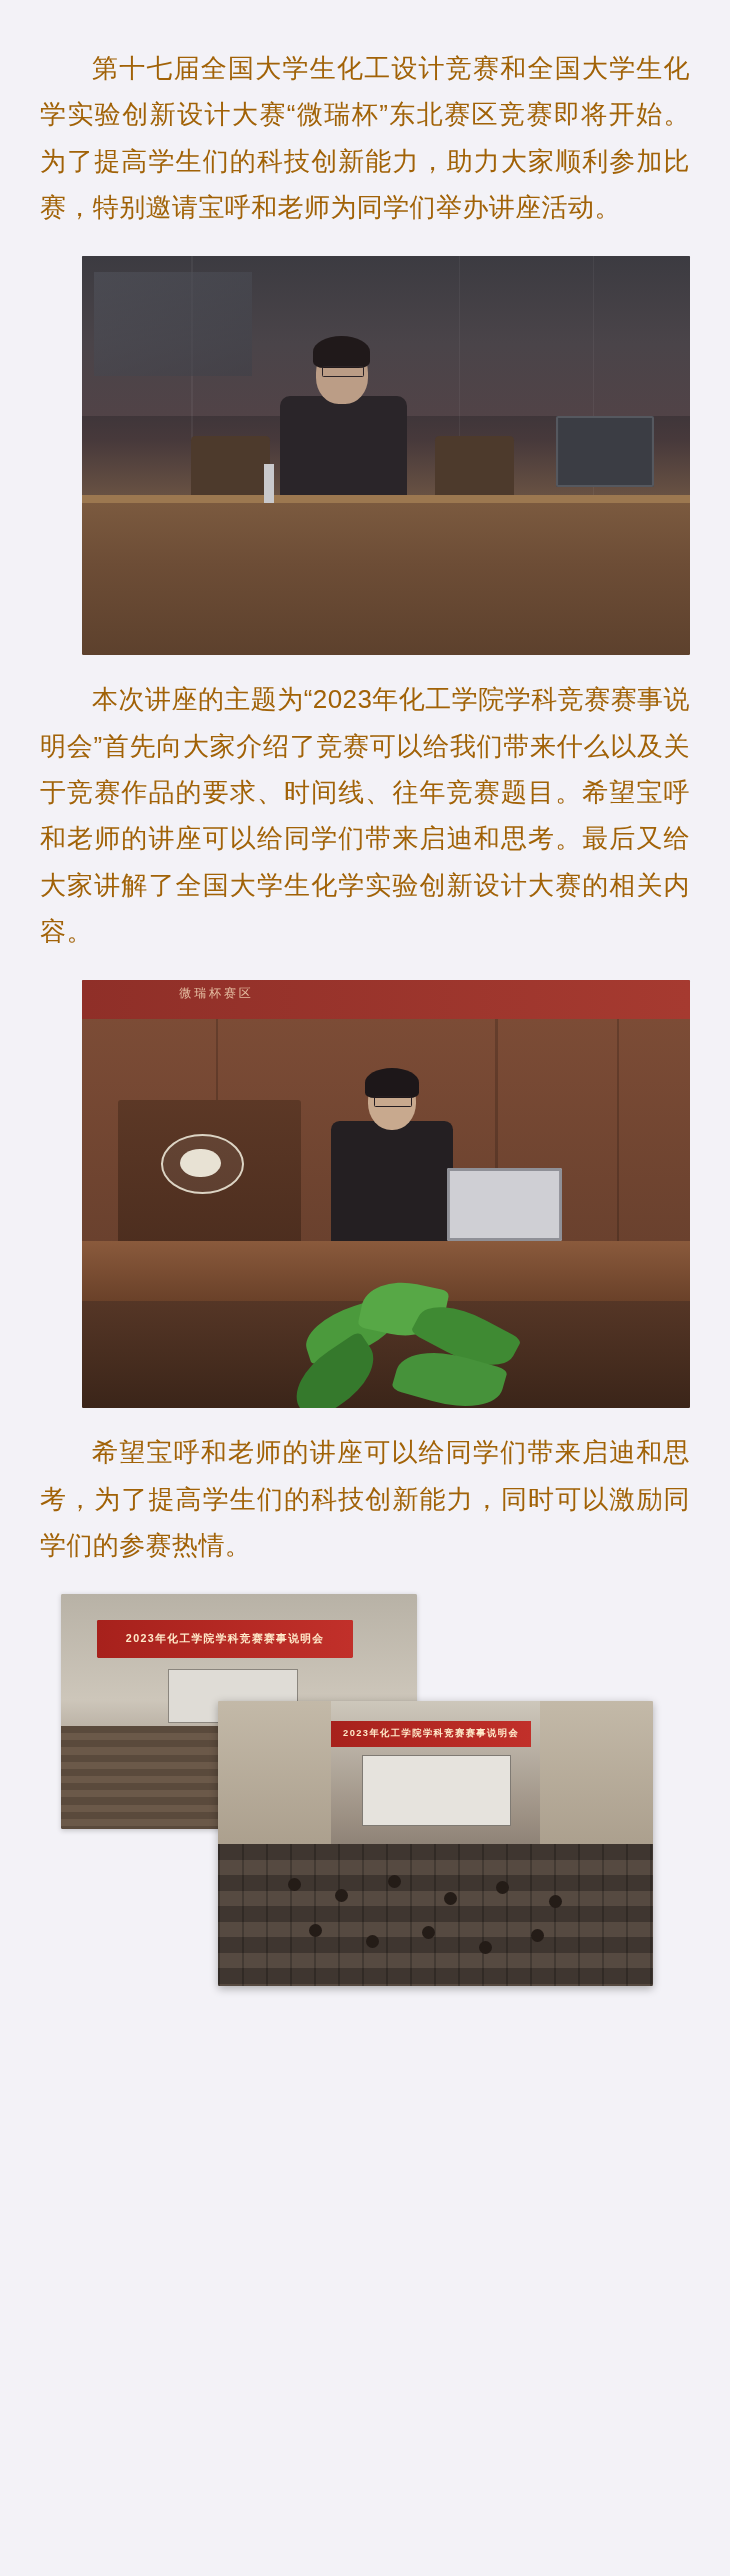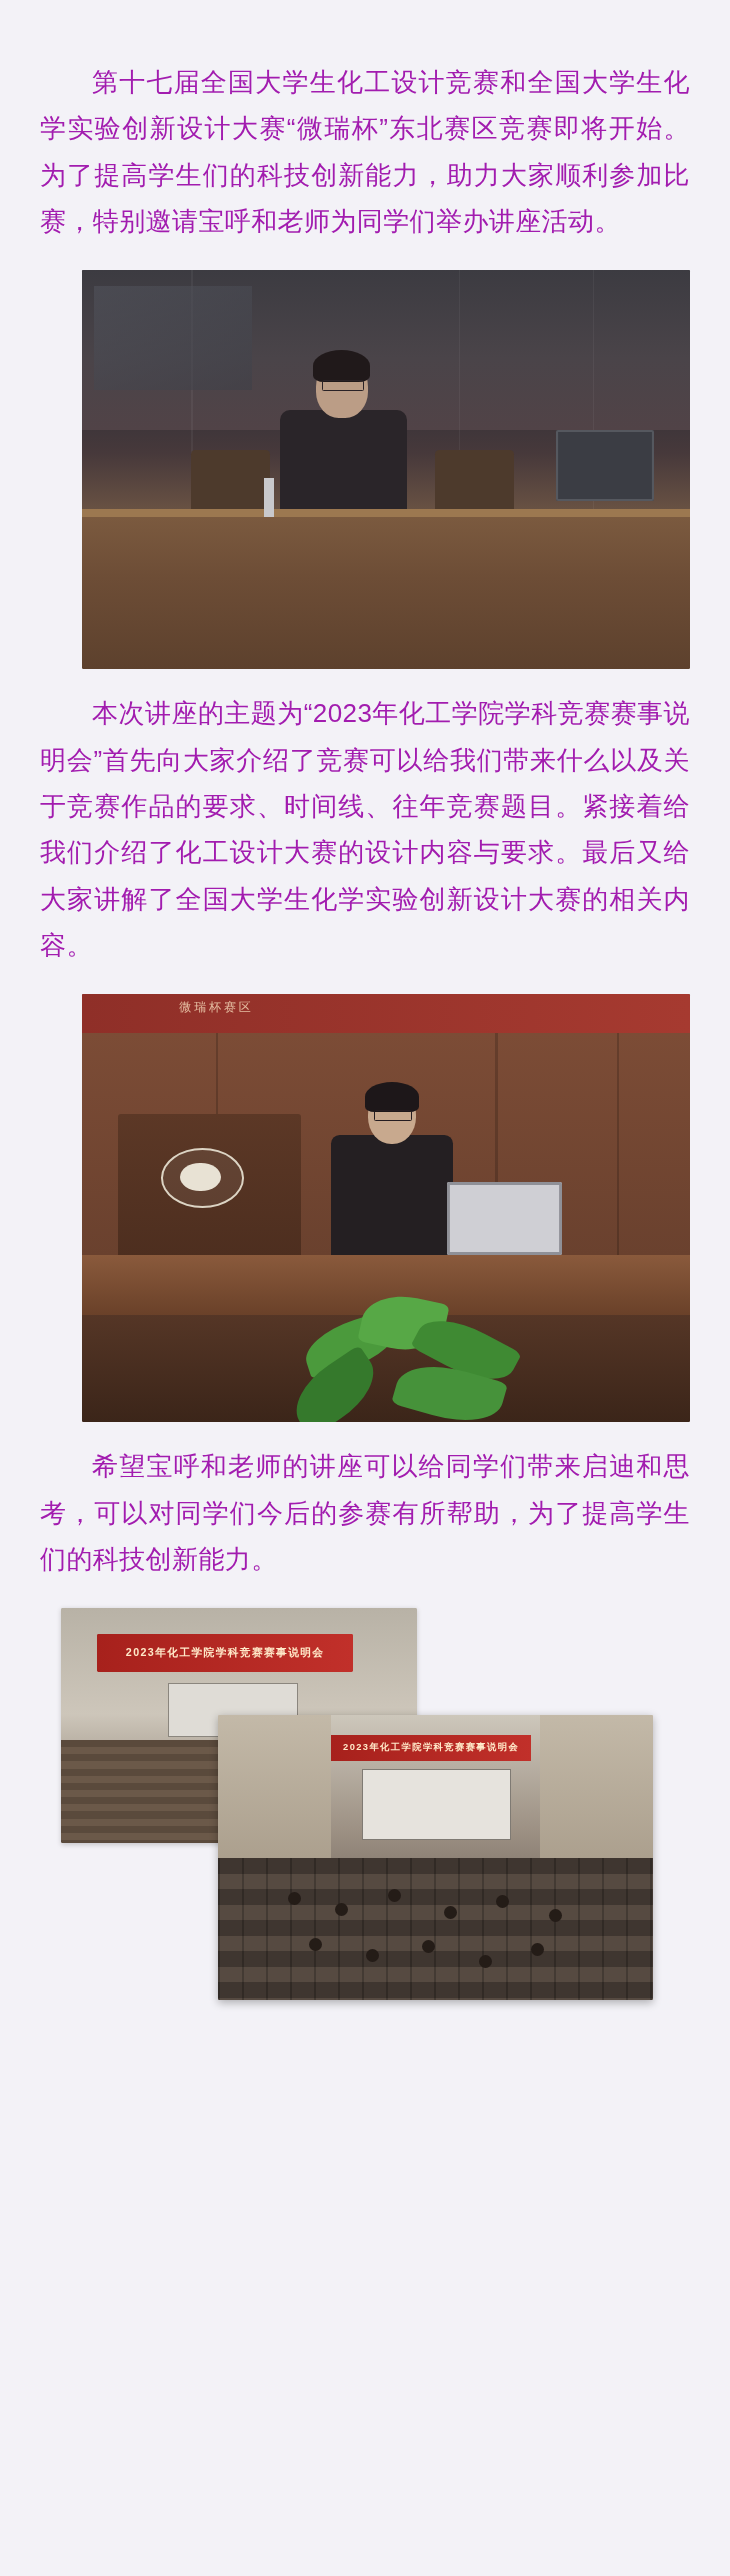--- a/index.html
+++ b/index.html
@@ -30,23 +30,23 @@
     padding: 43px 40px 57px 40px;
     position: relative;
   }
   .article {
     width: 650px;
     margin: 0 auto;
   }
   p.para {
     font-size: 26px;
     line-height: 1.78;
-    color: #a21caf;
+    color: #a16207;
     letter-spacing: 0.4px;
-    margin: 16px 0 26px 0;
+    margin: 2px 0 26px 0;
     text-align: justify;
     text-indent: 2em;
     font-family: "Liberation Sans", sans-serif;
   }
   .figure {
     margin: 24px 0 21.4px 0;
     display: block;
     padding-left: 42px;
   }
   .photo {
@@ -288,21 +288,21 @@
           <div class="p1-person-head"></div>
           <div class="p1-person-hair"></div>
           <div class="p1-glasses"></div>
           <div class="p1-laptop"></div>
           <div class="p1-desk-edge"></div>
           <div class="p1-desk-front"></div>
           <div class="p1-mic"></div>
         </div>
       </div>
 
-      <p class="para">本次讲座的主题为“2023年化工学院学科竞赛赛事说明会”首先向大家介绍了竞赛可以给我们带来什么以及关于竞赛作品的要求、时间线、往年竞赛题目。紧接着给我们介绍了化工设计大赛的设计内容与要求。最后又给大家讲解了全国大学生化学实验创新设计大赛的相关内容。</p>
+      <p class="para">本次讲座的主题为“2023年化工学院学科竞赛赛事说明会”首先向大家介绍了竞赛可以给我们带来什么以及关于竞赛作品的要求、时间线、往年竞赛题目。希望宝呼和老师的讲座可以给同学们带来启迪和思考。最后又给大家讲解了全国大学生化学实验创新设计大赛的相关内容。</p>
 
       <div class="figure">
         <div class="photo photo2">
           <div class="p2-banner"></div>
           <div class="p2-banner-text">微瑞杯赛区</div>
           <div class="p2-wall"></div>
           <div class="p2-wall-line" style="left:22%"></div>
           <div class="p2-wall-line" style="left:68%"></div>
           <div class="p2-wall-line" style="left:88%"></div>
           <div class="p2-podium"></div>
@@ -318,21 +318,21 @@
           <div class="p2-plant">
             <div class="leaf l1"></div>
             <div class="leaf l2"></div>
             <div class="leaf l3"></div>
             <div class="leaf l4"></div>
             <div class="leaf l5"></div>
           </div>
         </div>
       </div>
 
-      <p class="para">希望宝呼和老师的讲座可以给同学们带来启迪和思考，可以对同学们今后的参赛有所帮助，为了提高学生们的科技创新能力。</p>
+      <p class="para">希望宝呼和老师的讲座可以给同学们带来启迪和思考，为了提高学生们的科技创新能力，同时可以激励同学们的参赛热情。</p>
 
       <div class="figure-pair">
         <div class="photo3a">
           <div class="p3a-wall"></div>
           <div class="p3a-banner">2023年化工学院学科竞赛赛事说明会</div>
           <div class="p3a-screen"></div>
           <div class="p3a-seats"></div>
         </div>
         <div class="photo3b">
           <div class="p3b-wallL"></div>

